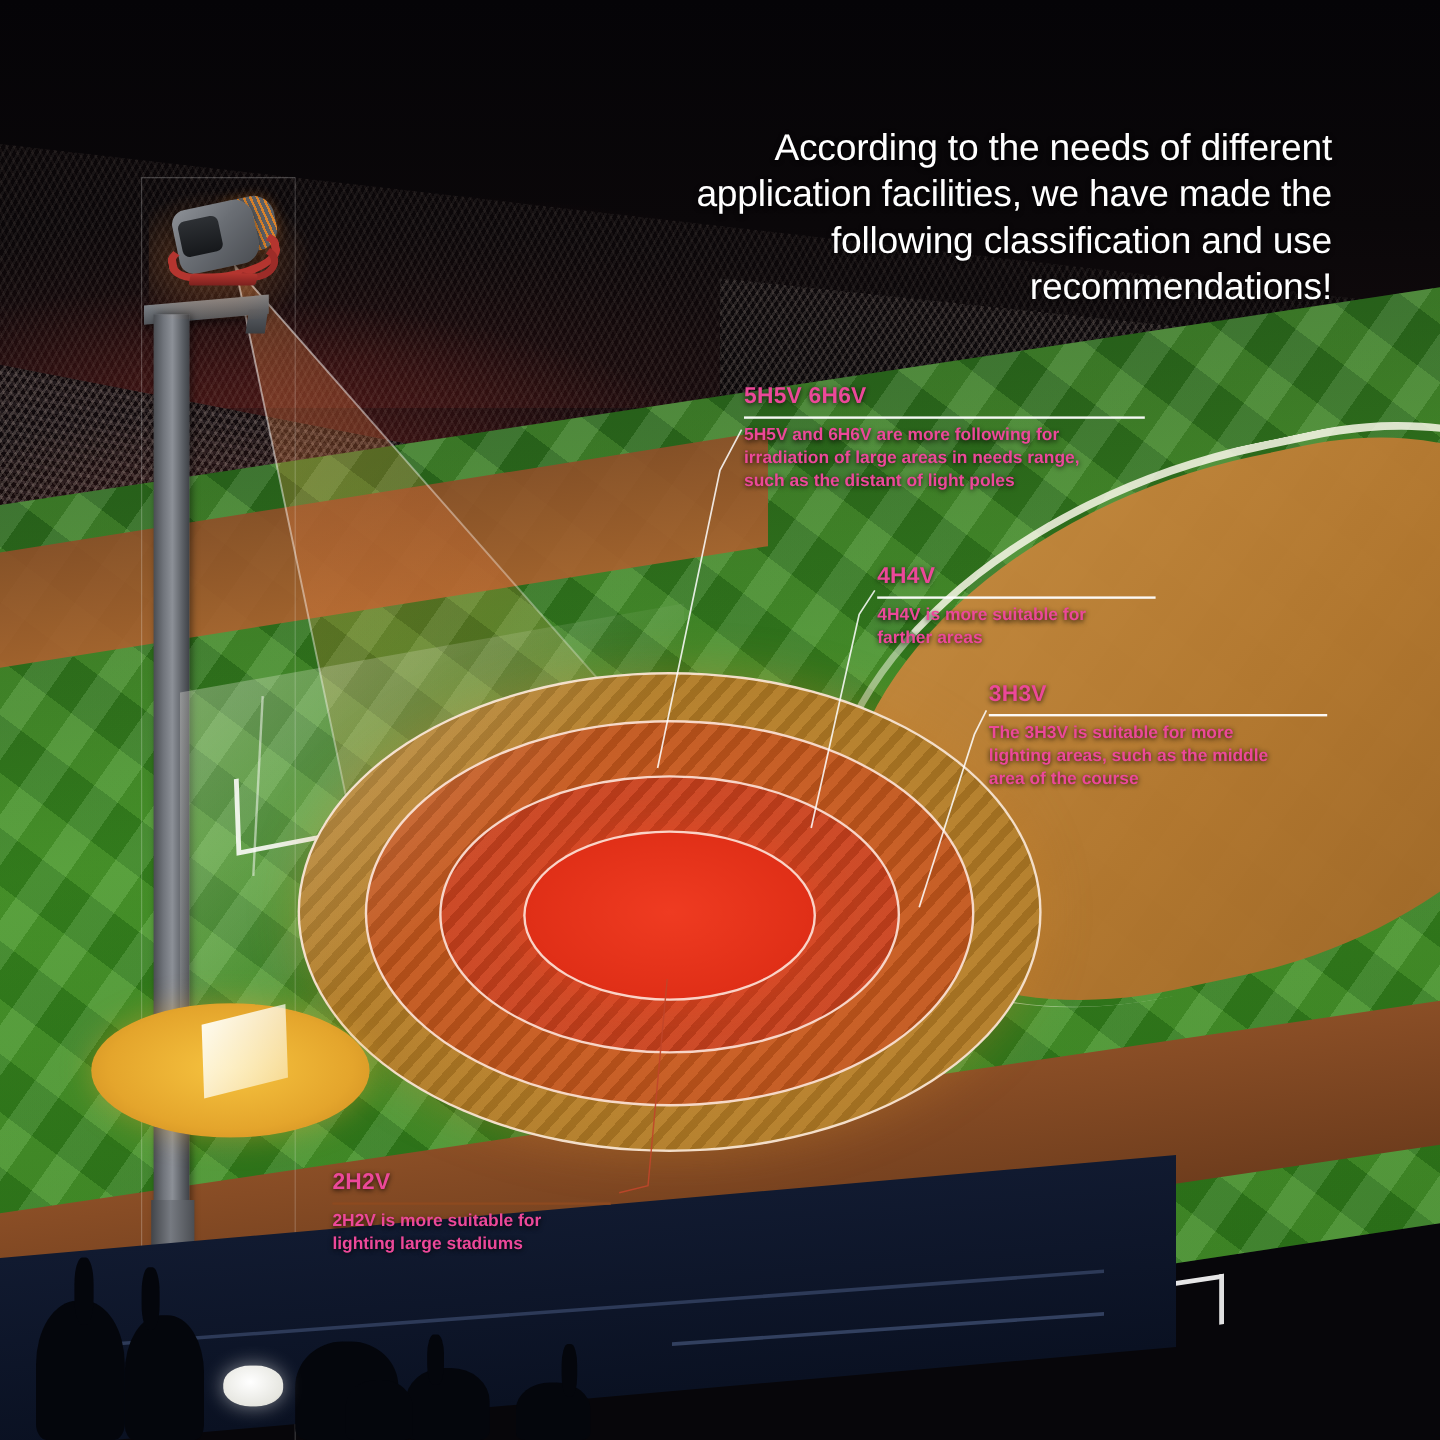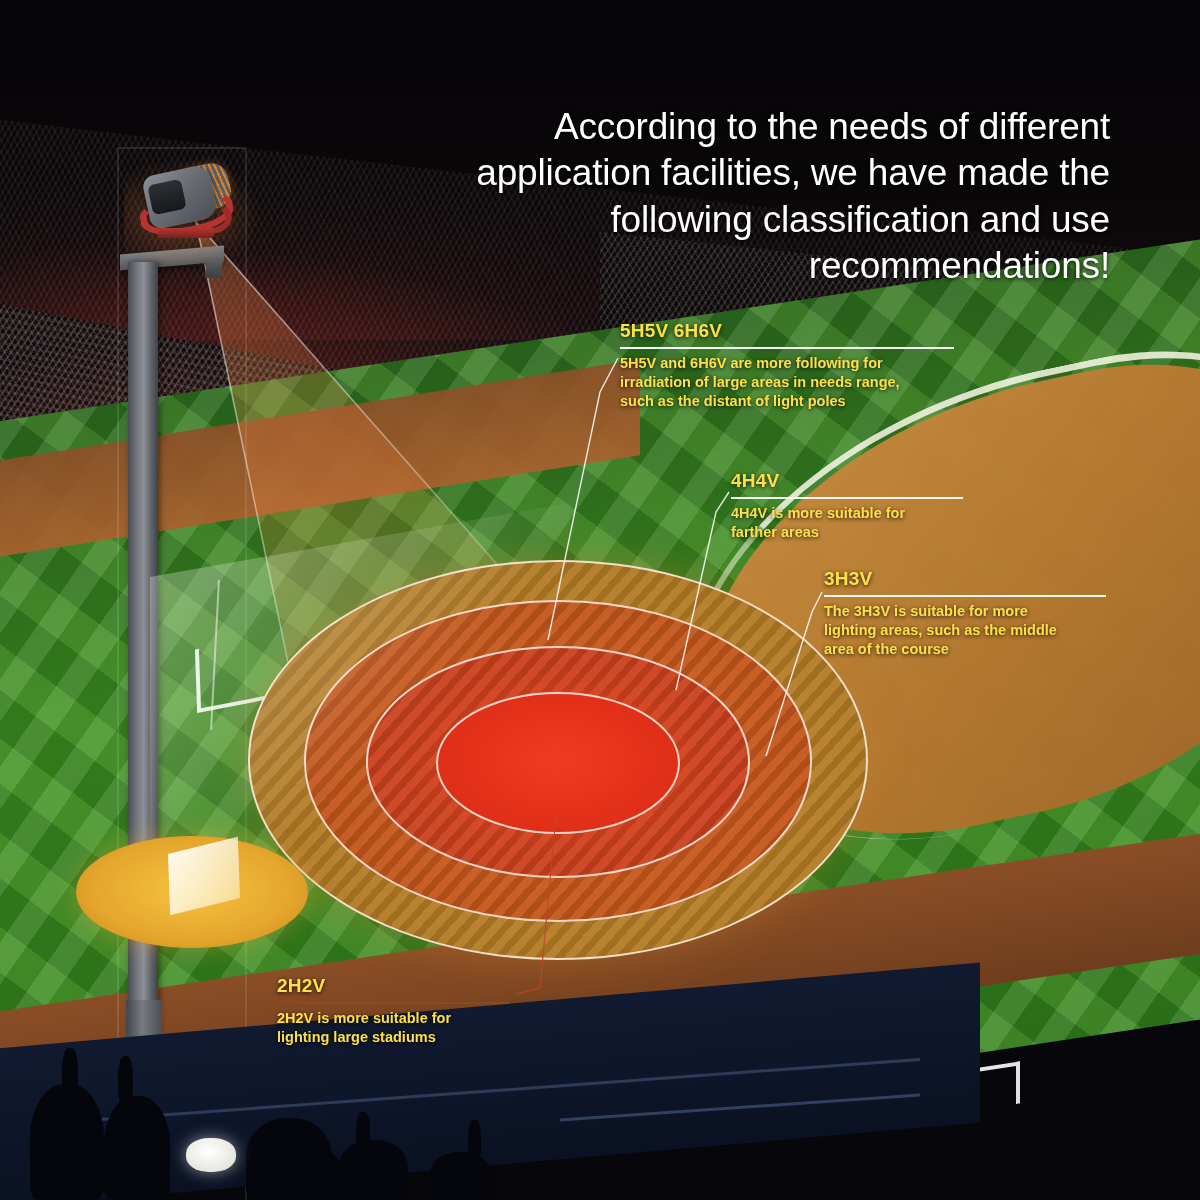--- a/index.html
+++ b/index.html
@@ -292,27 +292,27 @@
     position: absolute; left: 186px; top: 1138px; width: 50px; height: 34px;
     border-radius: 45%;
     background: radial-gradient(ellipse at 45% 40%, #ffffff, #e6e6e0 70%, #c9c9bf);
     box-shadow: 0 0 16px rgba(255,255,255,.5);
   }
 
   
   .headline {
     position: absolute; left: 470px; top: 104px; width: 640px;
     text-align: right; color: #fff;
-    font-size: 37px; line-height: 1.25; font-weight: 400;
+    font-size: 31px; line-height: 1.25; font-weight: 400;
     letter-spacing: -.2px;
     text-shadow: 0 1px 4px rgba(0,0,0,.9);
   }
 
   
-  .callout { position: absolute; color: #fde047; }
+  .callout { position: absolute; color: #ec4899; }
   .co-title {
     font-size: 19px; font-weight: 700; letter-spacing: .2px;
     margin-bottom: 5px; text-shadow: 0 1px 4px rgba(0,0,0,.85);
   }
   .co-rule { height: 2px; background: rgba(255,255,255,.95); margin-bottom: 5px; }
   .co-body {
     font-size: 14.5px; font-weight: 700; line-height: 1.32;
     text-shadow: 0 1px 4px rgba(0,0,0,.85);
   }
   .co-1 { left: 620px; top: 320px; width: 334px; }

